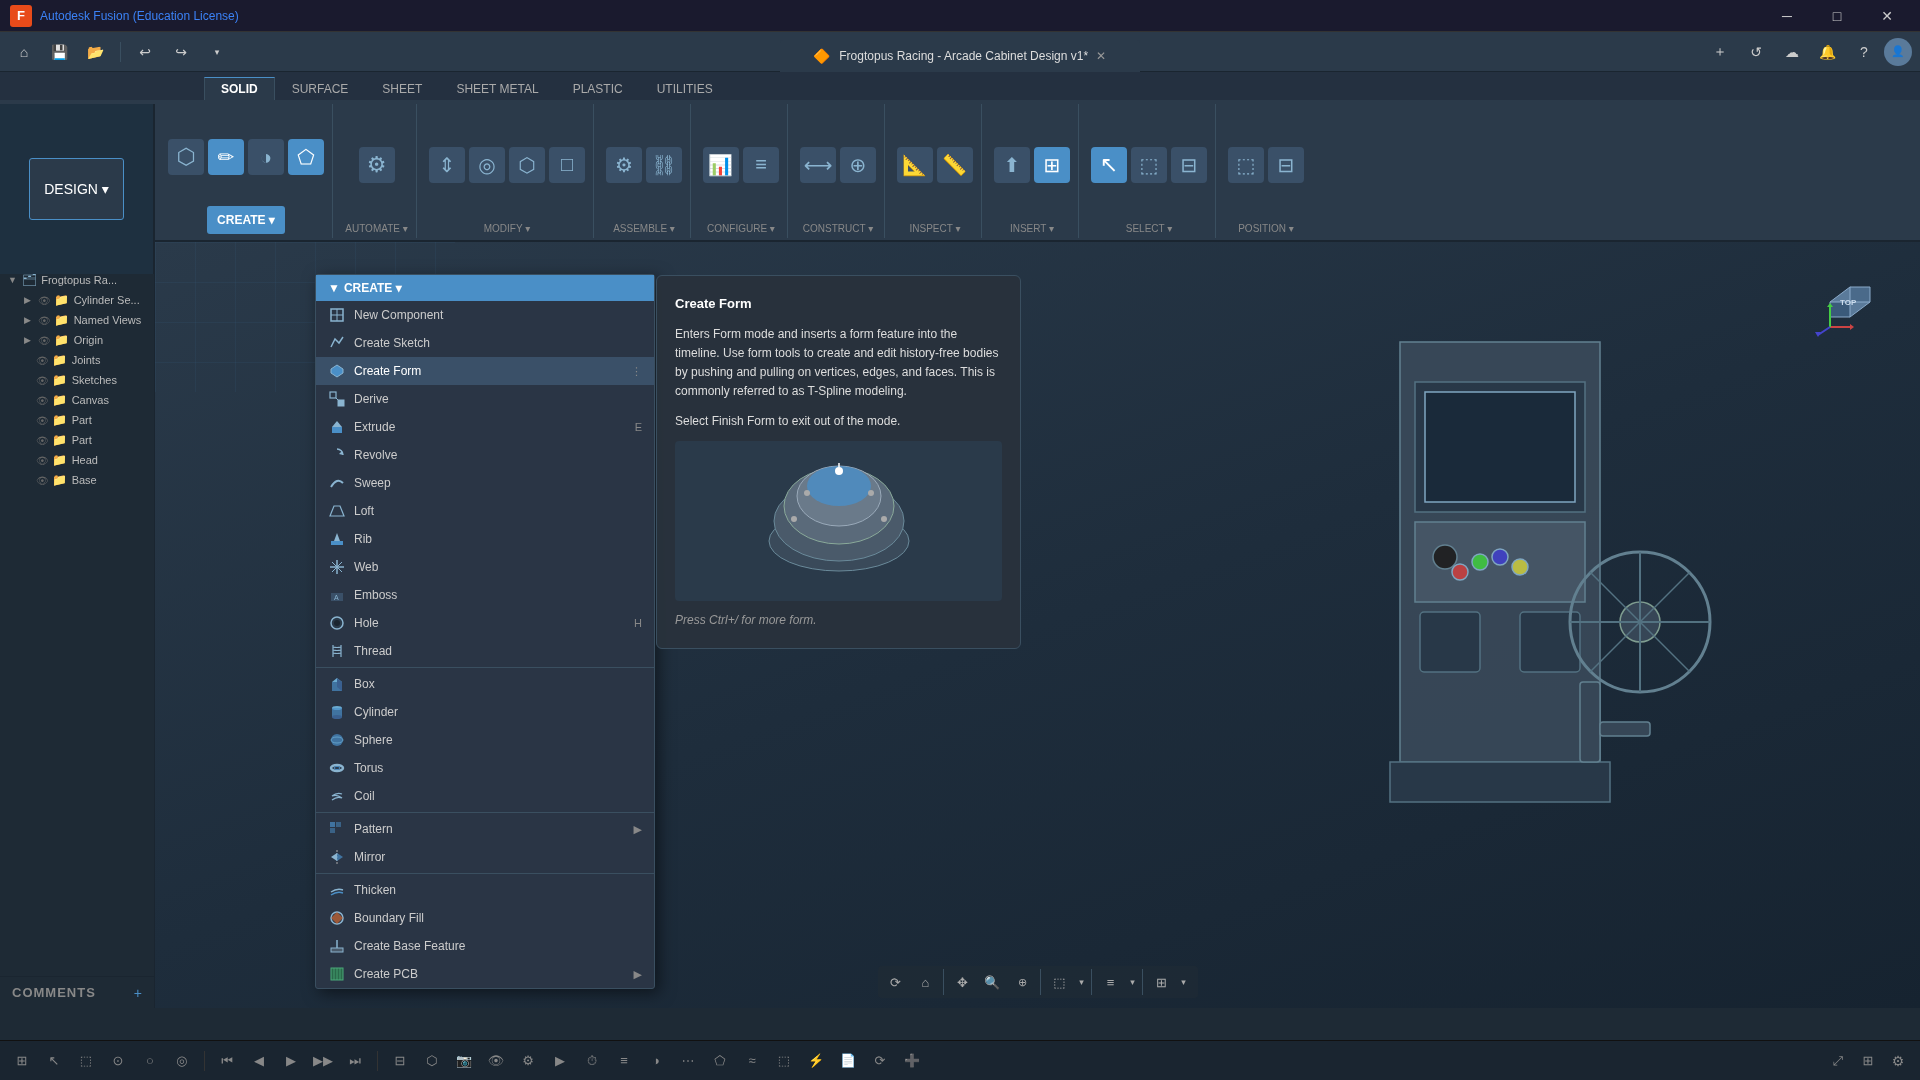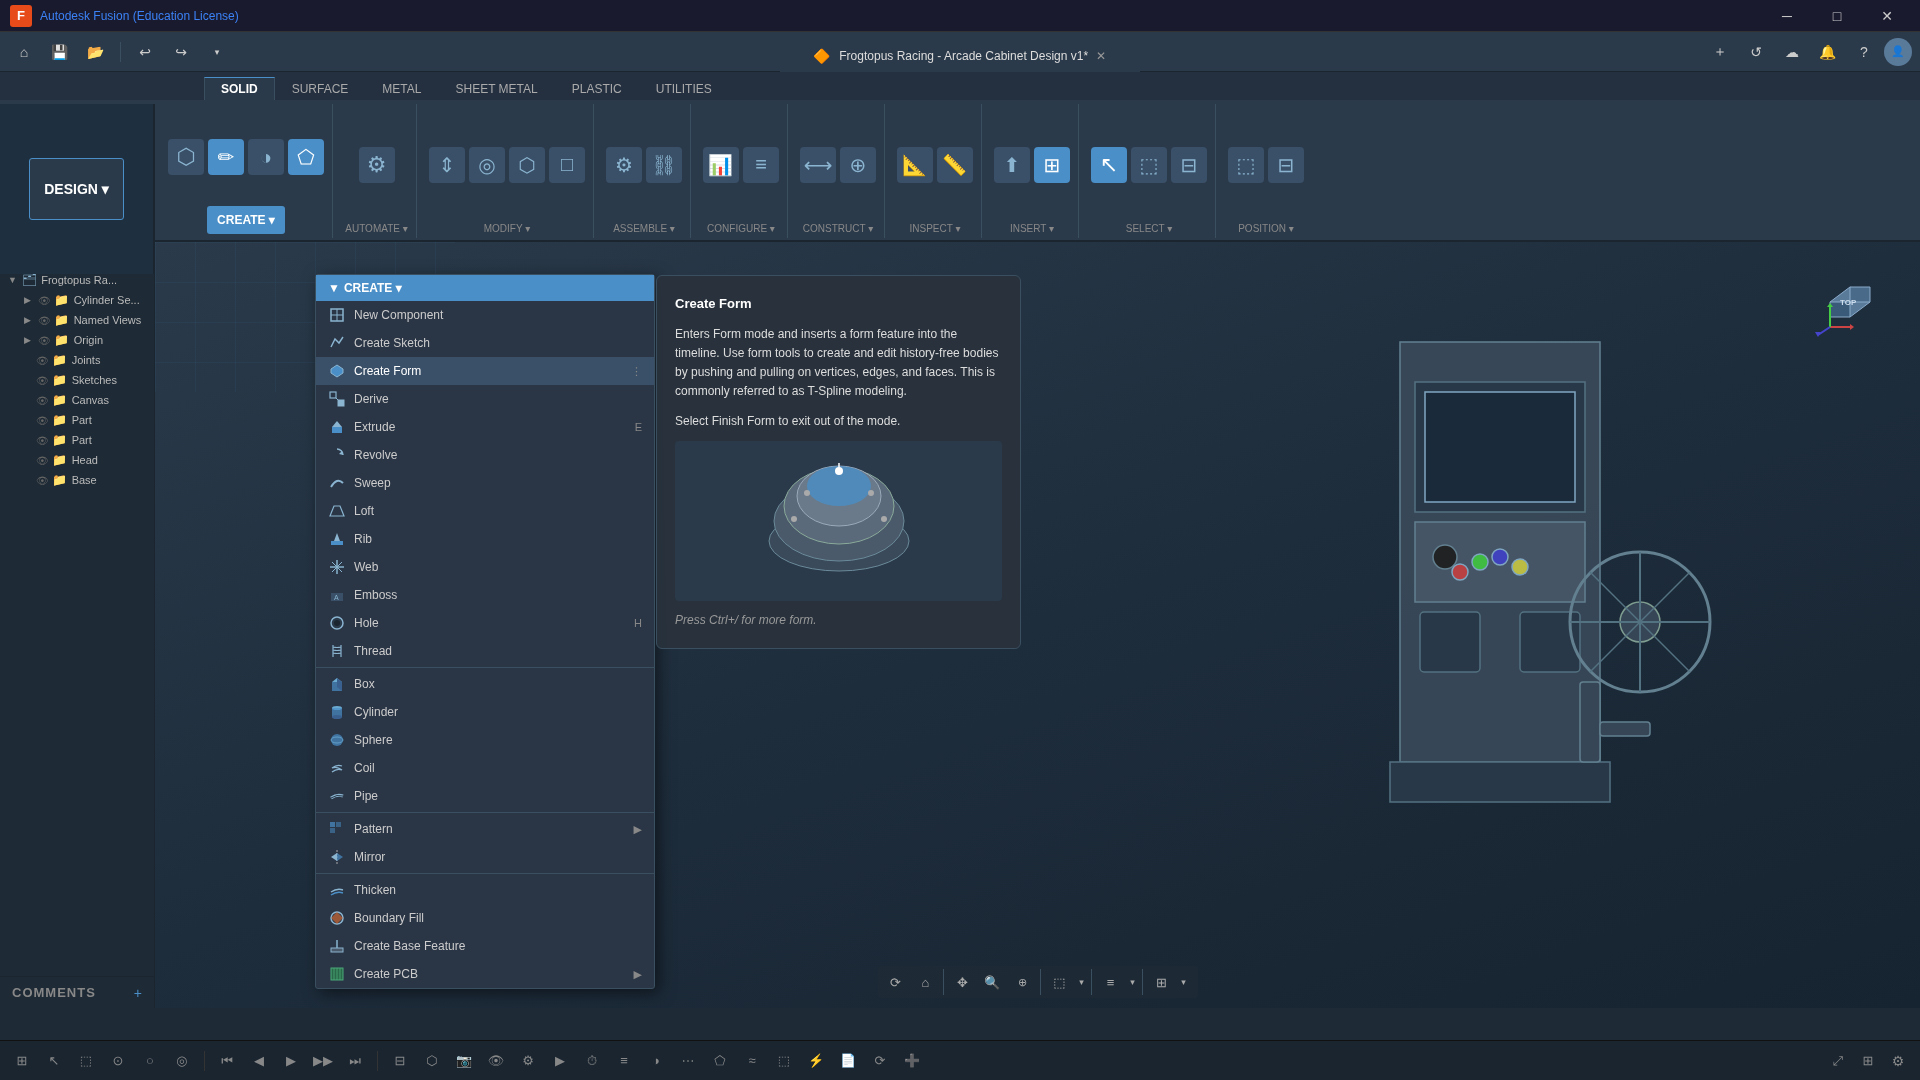--- a/index.html
+++ b/index.html
@@ -24,21 +24,21 @@
 
     
     #ribbon-area { height: 170px; background: #2b3a4a; border-bottom: 2px solid #1a2530; position: relative; }
     #ribbon-tabs { height: 28px; display: flex; align-items: flex-end; padding-left: 160px; background: #243040; }
     .ribbon-tab { padding: 4px 16px; cursor: pointer; font-size: 12px; color: #aaa; border-top: 1px solid transparent; border-left: 1px solid transparent; border-right: 1px solid transparent; }
     .ribbon-tab.active { background: #2b3a4a; color: #fff; border-top-color: #4a8fc7; border-left-color: #3a4f60; border-right-color: #3a4f60; font-weight: 600; margin-left: 44px; }
     #ribbon-content { display: flex; height: 142px; padding: 4px 8px; gap: 4px; padding-left: 160px; }
 
     
     #design-panel { position: absolute; left: 0; top: 32px; width: 155px; height: 170px; background: #1e3040; display: flex; align-items: center; justify-content: center; border-right: 2px solid #1a2530; z-index: 10; }
-    #design-btn { background: #2b3a4a; border: 1px solid #4a8fc7; padding: 22px 14px; border-radius: 3px; color: #fff; font-size: 14px; font-weight: bold; cursor: pointer; display: flex; align-items: center; gap: 4px; }
+    #design-btn { background: #2b3a4a; border: 1px solid #4a8fc7; padding: 22px 14px; border-radius: 3px; color: #fff; font-size: 14px; font-weight: normal; cursor: pointer; display: flex; align-items: center; gap: 4px; }
 
     
     #create-dropdown-btn {
       background: #4a8fc7; color: white; padding: 4px 10px; border-radius: 3px;
       cursor: pointer; font-size: 12px; font-weight: bold; display: flex; align-items: center; gap: 4px;
       height: 28px;
     }
 
     
     #main-layout { display: flex; height: calc(1080px - 32px - 40px - 170px - 40px); }
@@ -147,21 +147,21 @@
 
 <div id="ribbon-area" style="position:relative;">
 
   <div id="design-panel">
     <div id="design-btn">DESIGN ▾</div>
   </div>
 
   <div id="ribbon-tabs">
     <div class="ribbon-tab active">SOLID</div>
     <div class="ribbon-tab">SURFACE</div>
-    <div class="ribbon-tab">METAL</div>
+    <div class="ribbon-tab">SHEET</div>
     <div class="ribbon-tab">SHEET METAL</div>
     <div class="ribbon-tab">PLASTIC</div>
     <div class="ribbon-tab">UTILITIES</div>
   </div>
 
   <div id="ribbon-content">
 
     <div class="ribbon-section">
       <div class="ribbon-section-icons">
         <div class="r-icon" style="font-size:22px;color:#8ab4d0;">⬡</div>
@@ -549,33 +549,33 @@
           <svg width="16" height="16" viewBox="0 0 16 16">
               <circle cx="8" cy="8" r="6" fill="#4a8fc7" opacity="0.7"></circle>
               <ellipse cx="8" cy="8" rx="6" ry="3" fill="none" stroke="#6aaad0" stroke-width="0.8"></ellipse>
             </svg>
         </div>
         <span>Sphere</span>
       </div>
       <div class="menu-item">
         <div class="menu-icon">
           <svg width="16" height="16" viewBox="0 0 16 16">
+              <ellipse cx="8" cy="8" rx="6" ry="3" fill="none" stroke="#8ab4d0" stroke-width="2.5"></ellipse>
+              <ellipse cx="8" cy="8" rx="3" ry="1.5" fill="none" stroke="#4a8fc7" stroke-width="1"></ellipse>
+            </svg>
+        </div>
+        <span>Torus</span>
+      </div>
+      <div class="menu-item">
+        <div class="menu-icon">
+          <svg width="16" height="16" viewBox="0 0 16 16">
               <path d="M3,12 Q8,8 13,10 Q8,6 3,8 Q8,4 13,6" fill="none" stroke="#8ab4d0" stroke-width="1.2"></path>
             </svg>
         </div>
         <span>Coil</span>
-      </div>
-      <div class="menu-item">
-        <div class="menu-icon">
-          <svg width="16" height="16" viewBox="0 0 16 16">
-              <path d="M2,10 Q8,6 14,8" fill="none" stroke="#8ab4d0" stroke-width="3"></path>
-              <path d="M2,10 Q8,6 14,8" fill="none" stroke="#2a3a4a" stroke-width="1"></path>
-            </svg>
-        </div>
-        <span>Pipe</span>
       </div>
       <div class="menu-divider"></div>
       <div class="menu-item">
         <div class="menu-icon">
           <svg width="16" height="16" viewBox="0 0 16 16">
               <rect x="1" y="1" width="5" height="5" fill="#4a8fc7" opacity="0.7"></rect>
               <rect x="7" y="1" width="5" height="5" fill="#4a8fc7" opacity="0.5"></rect>
               <rect x="1" y="7" width="5" height="5" fill="#4a8fc7" opacity="0.5"></rect>
             </svg>
         </div>

